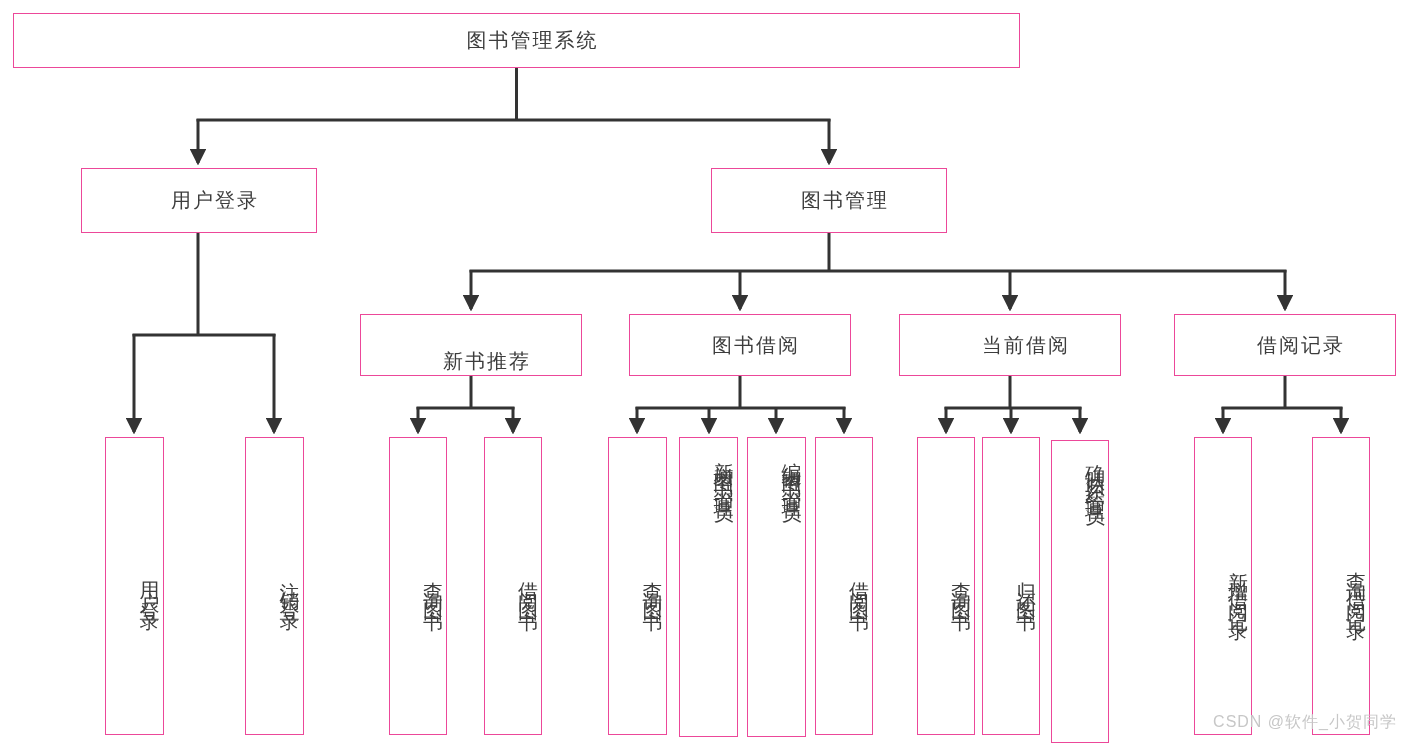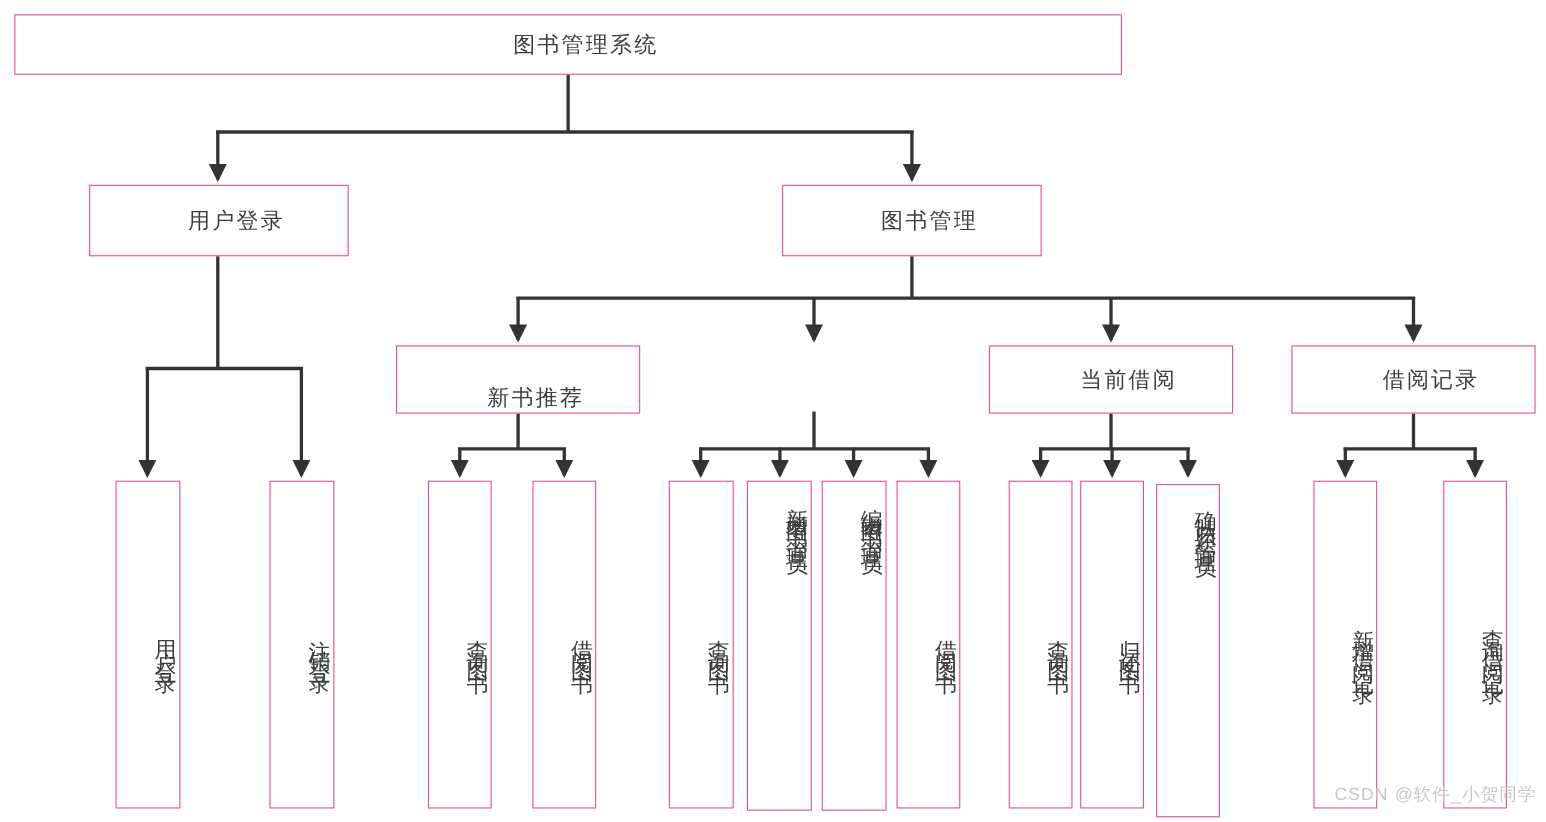--- a/index.html
+++ b/index.html
@@ -107,20 +107,23 @@
   <div class="box" style="left:81px; top:168px; width:236px; height:65px;">
     <span class="h-label">用户登录</span>
   </div>
   <div class="box" style="left:711px; top:168px; width:236px; height:65px;">
     <span class="h-label">图书管理</span>
   </div>
 
   <div class="box" style="left:360px; top:314px; width:222px; height:62px;align-items:flex-end;">
     <span class="h-label">新书推荐</span>
   </div>
+  <div class="box" style="left:629px; top:314px; width:222px; height:62px;">
+    <span class="h-label">图书借阅</span>
+  </div>
   <div class="box" style="left:1174px; top:314px; width:222px; height:62px;">
     <span class="h-label">借阅记录</span>
   </div>
   <div class="box" style="left:899px; top:314px; width:222px; height:62px;">
     <span class="h-label">当前借阅</span>
   </div>
 
   <div class="box v-box" style="left:105px; top:437px; width:59px; height:298px;">
     <span>用户登录</span>
   </div>

